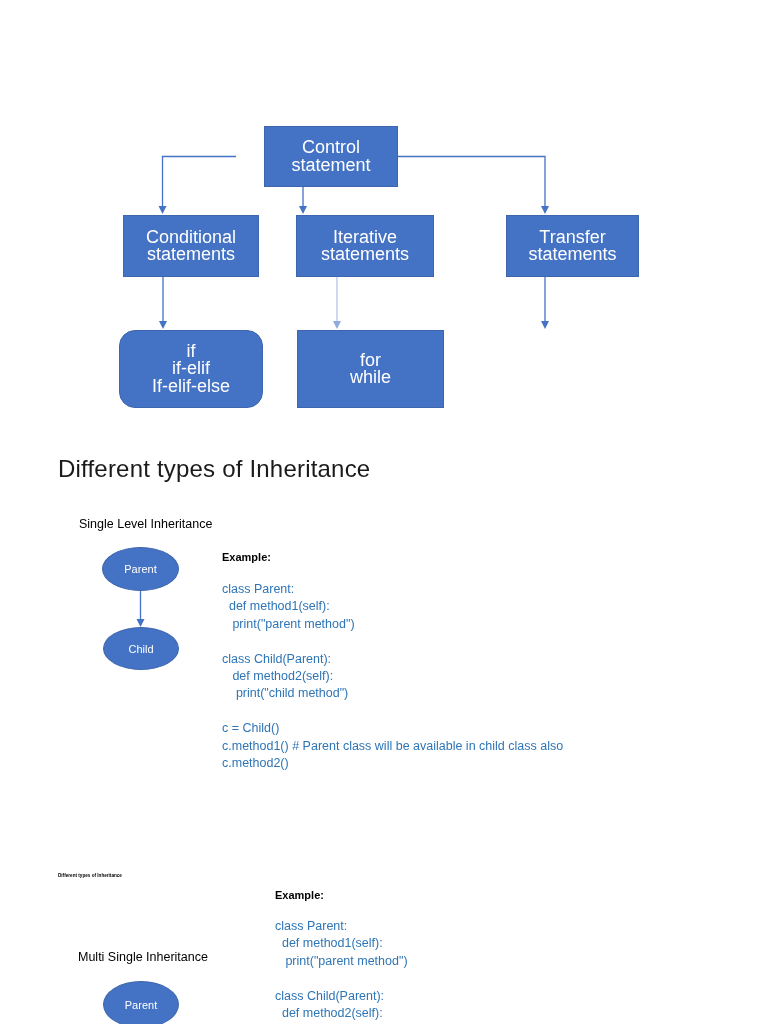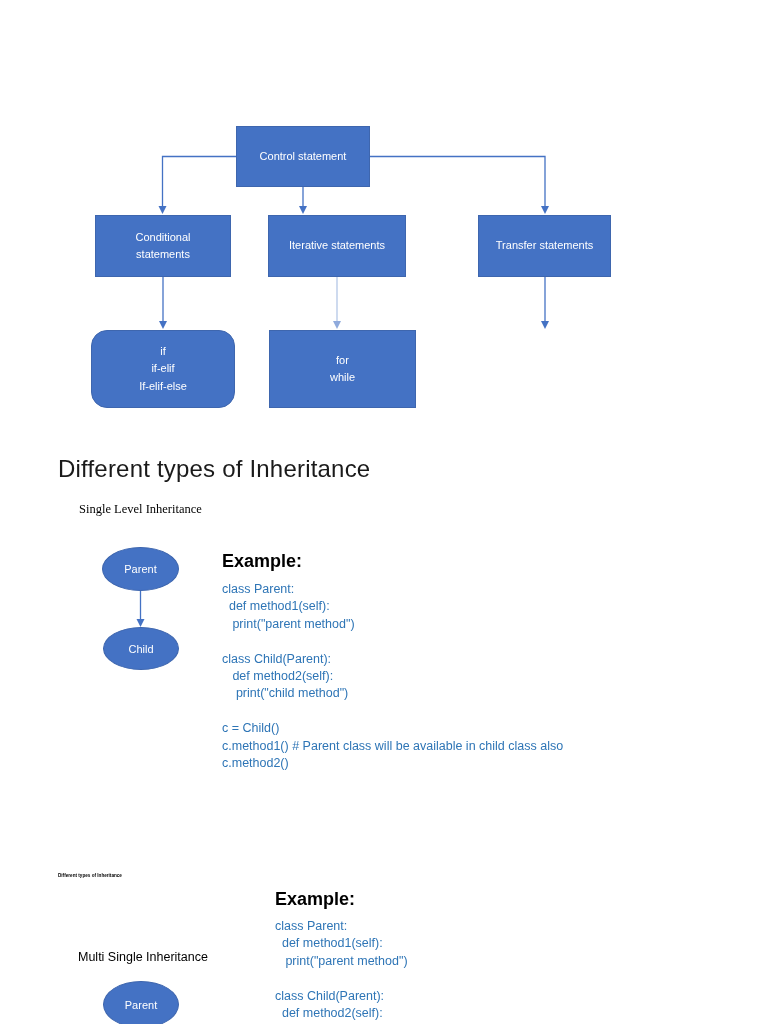--- a/index.html
+++ b/index.html
@@ -24,22 +24,23 @@
   .conn-light { stroke: var(--connector-light); stroke-width: 1.3; fill: none; }
   .arrowhead { fill: var(--connector); }
   .arrowhead-light { fill: #8FAADC; }
   .fbox {
     position: absolute;
     background: var(--shape-fill);
     border: 1px solid var(--shape-border);
     color: var(--shape-text);
     display: flex; align-items: center; justify-content: center;
     text-align: center;
-    font-size: 11px; line-height: 17.5px;
+    font-size: 18px; line-height: 17.5px;
     white-space: pre-line;
+    margin-left: 28px;
   }
   .ellipse {
     position: absolute;
     background: var(--shape-fill);
     border: 1.5px solid var(--shape-border);
     border-radius: 50%;
     display: flex; align-items: center; justify-content: center;
     color: var(--shape-text);
     font-size: 11px;
   }
@@ -48,21 +49,21 @@
     font-size: 24px; font-weight: 400;
     color: #1a1a1a;
     letter-spacing: 0.2px;
   }
   .sublabel {
     position: absolute;
     font-size: 12.5px; color: var(--body-text);
   }
   .example-label {
     position: absolute;
-    font-size: 18px; color: var(--body-text); font-weight: 600;
+    font-size: 11px; color: var(--body-text); font-weight: 600;
   }
   .code {
     position: absolute;
     white-space: pre;
     color: var(--code-text);
     font-size: 12.5px; line-height: 17.4px;
   }
   .tiny-header {
     position: absolute;
     font-size: 11px; color: var(--body-text); font-weight: 600;
@@ -105,21 +106,21 @@
   <div class="fbox" style="left:478px; top:215px; width:133px; height:62px;">Transfer statements</div>
 
   <div class="fbox" style="left:91px; top:330px; width:144px; height:78px;border-radius:16px;">if
 if-elif
 If-elif-else</div>
   <div class="fbox" style="left:269px; top:330px; width:147px; height:78px;">for
 while</div>
 
   <div class="heading" style="left:58px; top:455px;">Different types of Inheritance</div>
 
-  <div class="sublabel" style="left:79px; top:502px;font-family:Liberation Serif, serif;">Single Level Inheritance</div>
+  <div class="sublabel" style="left:79px; top:517px;">Single Level Inheritance</div>
 
   <div class="ellipse" style="left:102px; top:547px; width:77px; height:44px;">Parent</div>
   <div class="ellipse" style="left:103px; top:627px; width:76px; height:43px;">Child</div>
 
   <div class="example-label" style="left:222px; top:551px;">Example:</div>
   <div class="code" style="left:222px; top:581px;">class Parent:
   def method1(self):
    print("parent method")
 
 class Child(Parent):

